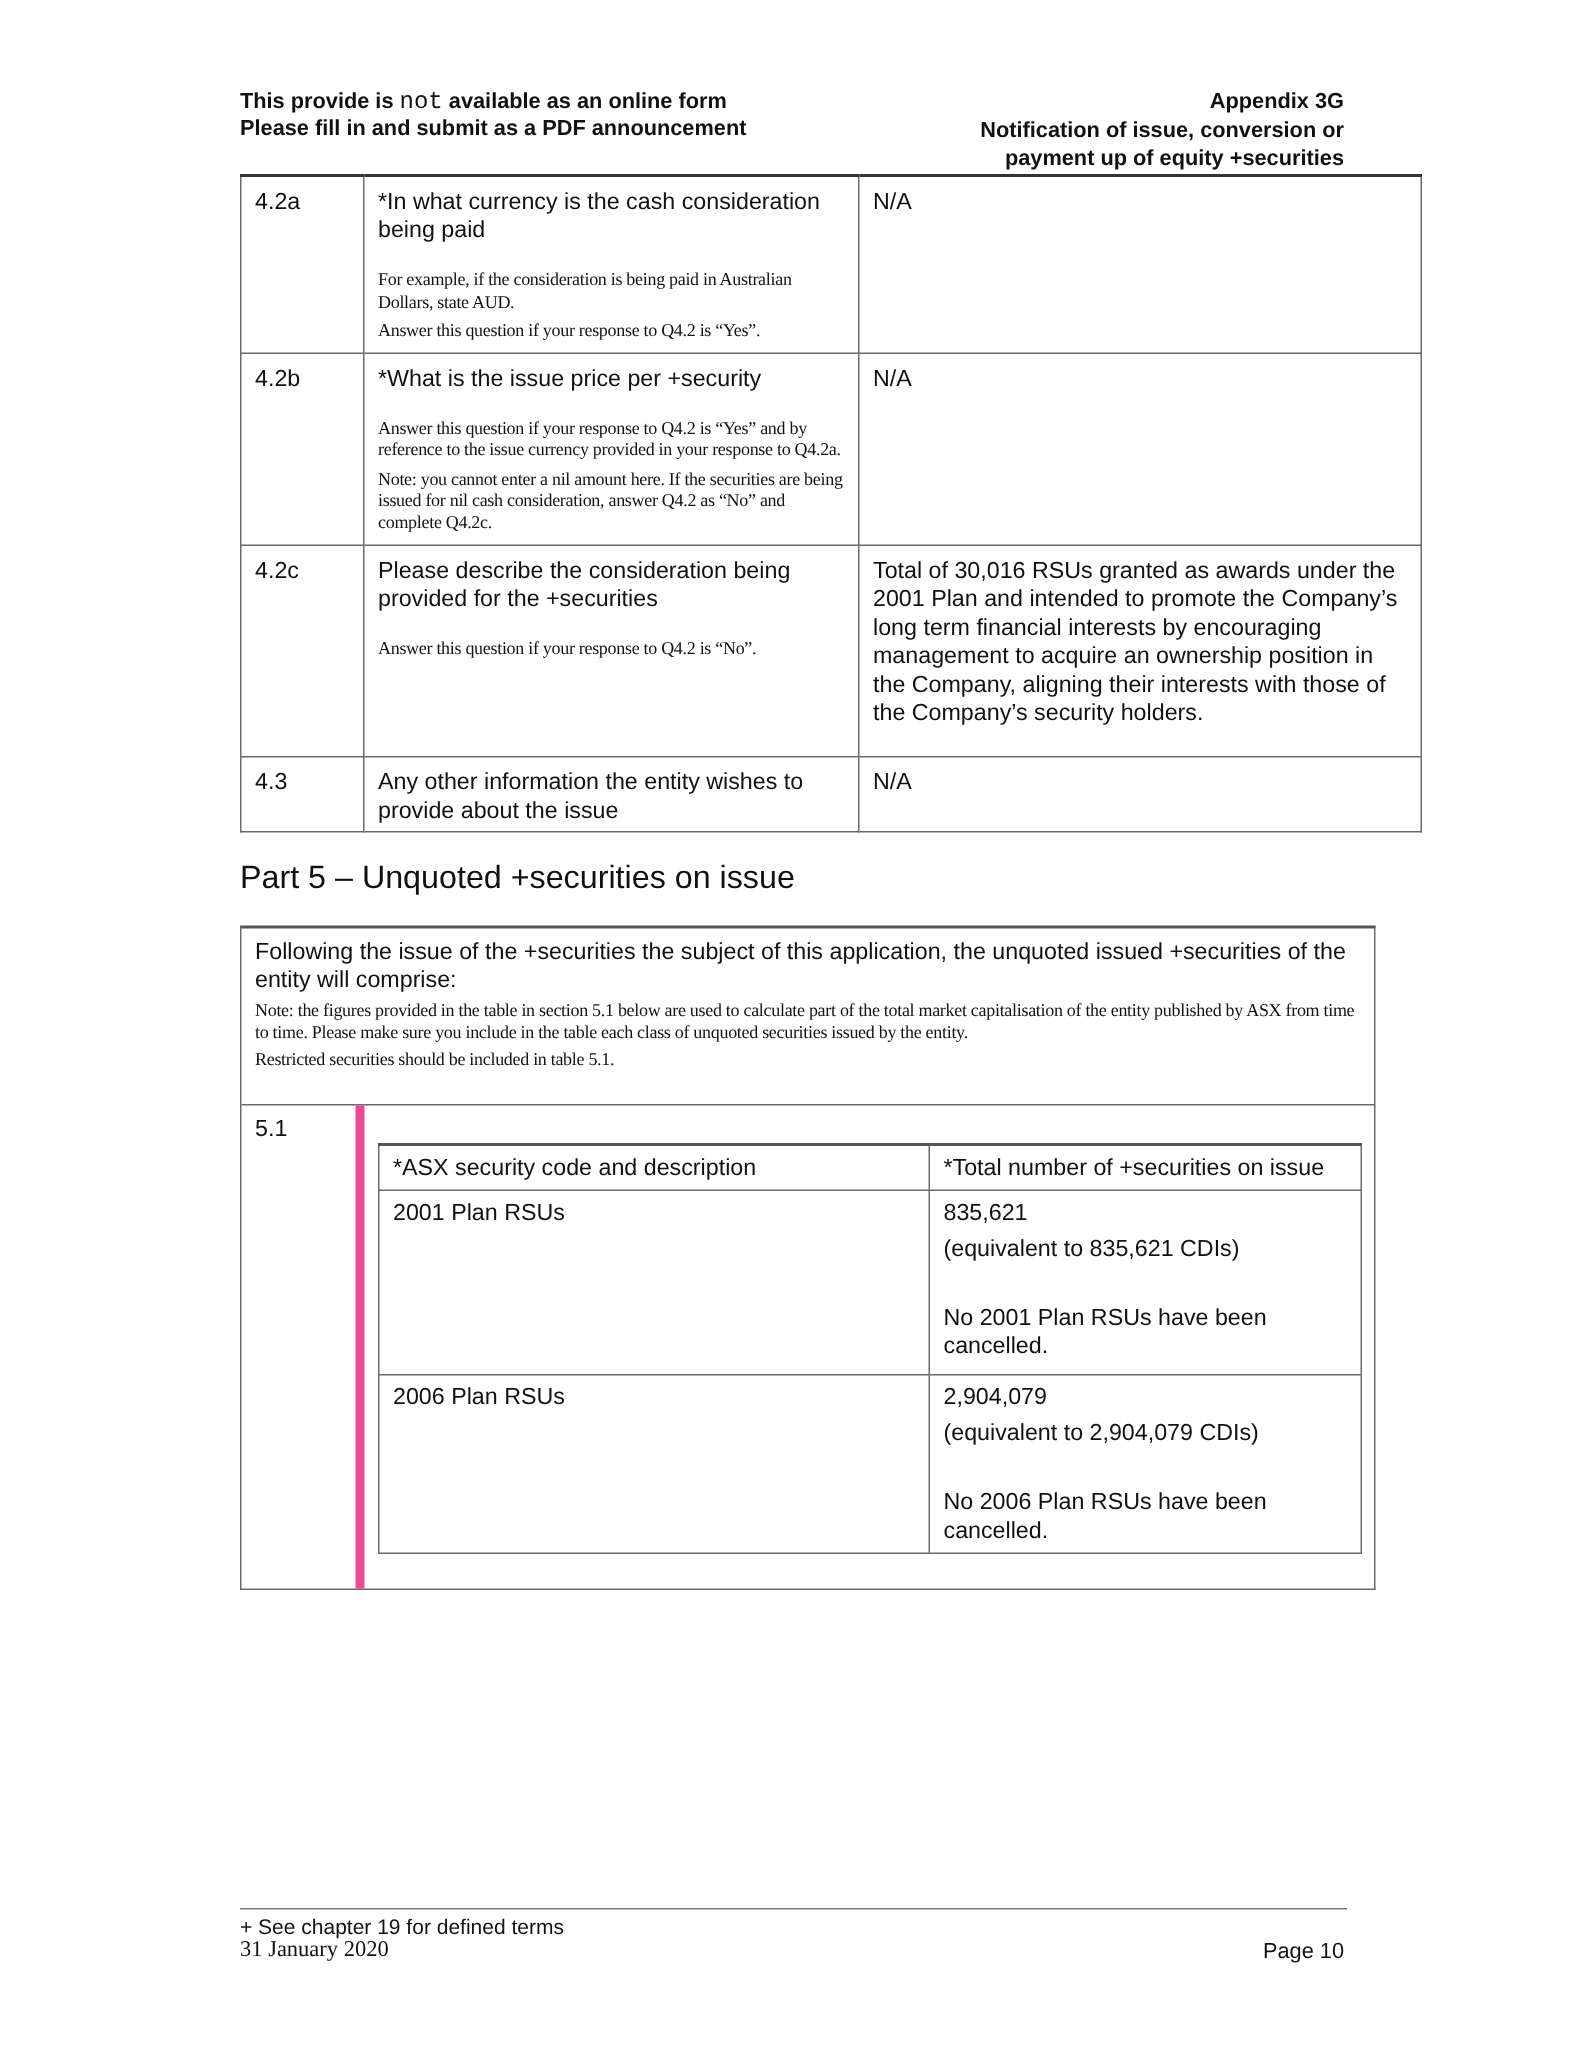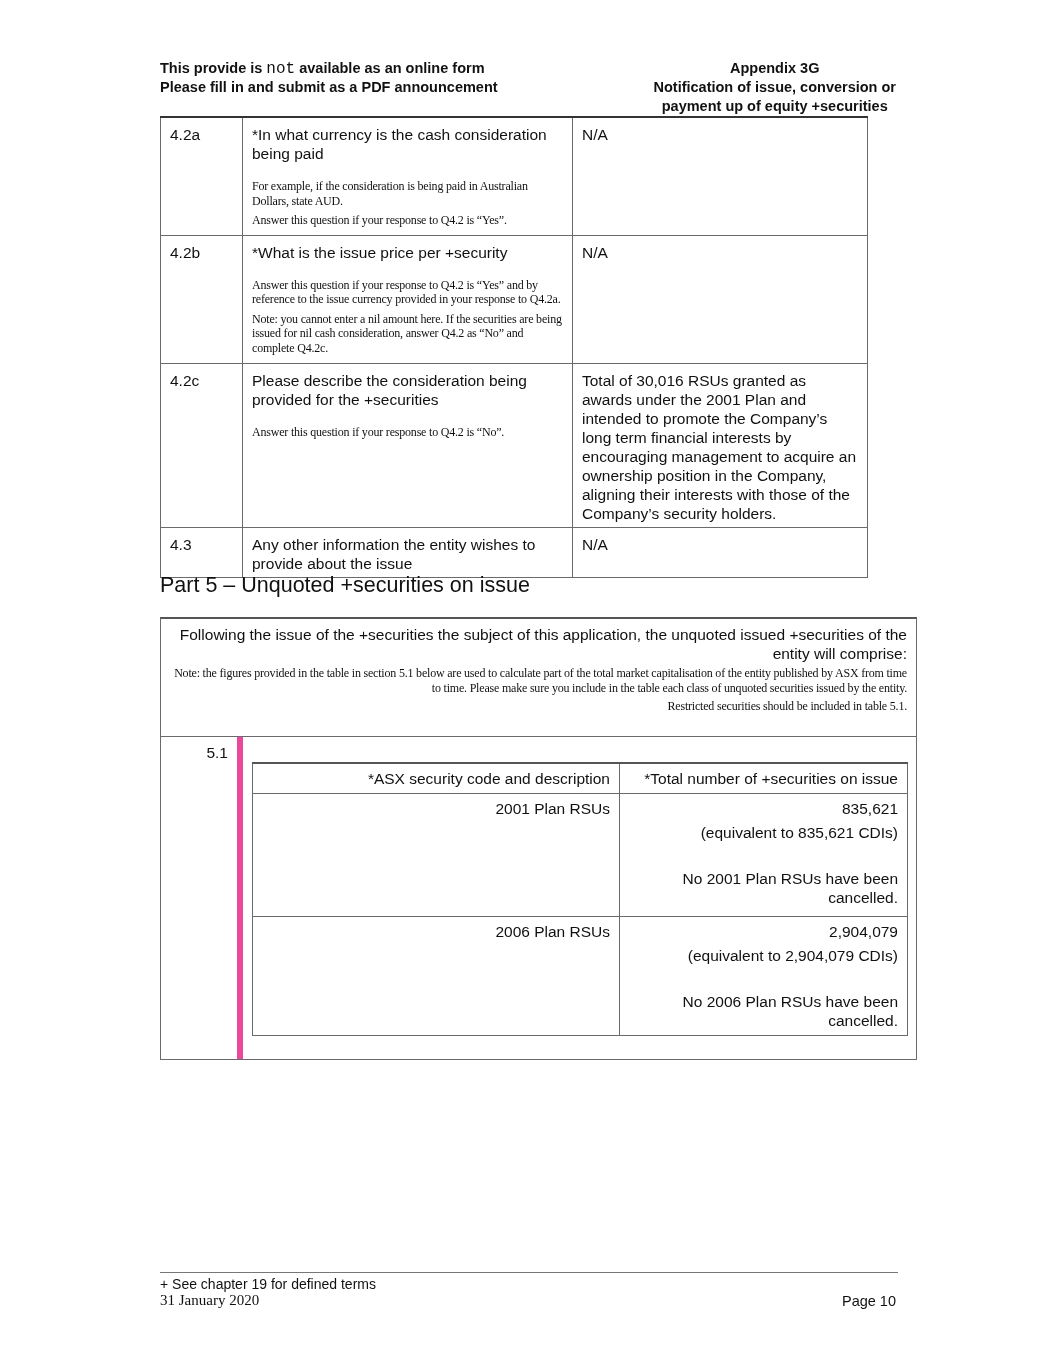--- a/index.html
+++ b/index.html
@@ -2,34 +2,34 @@
 <html><head>
   <meta charset="utf-8">
   <style>
     * { box-sizing: border-box; margin: 0; padding: 0; }
     html, body { width: 1055px; height: 1365px; background: #ffffff; }
     body { position: relative; font-family: "Liberation Sans", sans-serif; color: #111; }
 
     .header { position: absolute; top: 59px; left: 160px; width: 736px; height: 56px; }
     .header-left { position: absolute; left: 0; top: 0; font-weight: bold; font-size: 14.5px; line-height: 18px; }
     .header-left .serif-inline { font-family: Liberation Mono, monospace; font-weight: normal; font-size: 16px; }
-    .header-right { position: absolute; right: 0; top: 0; font-weight: bold; font-size: 14.5px; line-height: 19px; text-align: center; margin-left: 16px; }
+    .header-right { position: absolute; right: 0; top: 0; font-weight: bold; font-size: 14.5px; line-height: 19px; text-align: right; margin-left: 16px; }
 
-    table.qtable { position: absolute; top: 116px; left: 160px; width: 708px; border-collapse: collapse; }
+    table.qtable { position: absolute; top: 116px; left: 160px; width: 788px; border-collapse: collapse; }
     table.qtable td { border: 1px solid #6a6a6a; vertical-align: top; font-size: 15.5px; line-height: 19px; padding: 7px 9px 4px 9px; }
     table.qtable tr:first-child td { border-top: 2px solid #333; }
     td.num { width: 82px; }
     td.q { width: 330px; }
     .q-main { font-size: 15.5px; line-height: 19px; }
     .q-note { font-family: "Liberation Serif", serif; font-size: 12px; line-height: 14.5px; margin-top: 16px; letter-spacing: -0.2px; }
     .q-note + .q-note { margin-top: 5px; }
 
     .part-title { position: absolute; top: 572px; left: 160px; font-size: 21.5px; line-height: 26px; font-weight: normal; }
 
-    .part5 { position: absolute; top: 617px; left: 160px; width: 757px; height: 443px; border: 1px solid #6a6a6a; border-top: 2px solid #555; text-align: right; }
+    .part5 { position: absolute; top: 617px; left: 160px; width: 757px; height: 443px; border: 1px solid #6a6a6a; border-top: 2px solid #555; }
     .p5-intro { position: absolute; top: 0; left: 0; right: 0; height: 118px; padding: 6px 9px; border-bottom: 1px solid #6a6a6a; }
     .p5-lead { font-size: 15.5px; line-height: 19px; }
     .p5-note { font-family: "Liberation Serif", serif; font-size: 12px; line-height: 14.5px; margin-top: 3px; letter-spacing: -0.2px; }
     .p5-note + .p5-note { margin-top: 4px; }
     .p5-num { position: absolute; top: 118px; left: 0; width: 82px; bottom: 0; border-right: 6px solid #ec4899; padding: 7px 9px; font-size: 15.5px; }
 
     table.inner { position: absolute; top: 143px; left: 91px; width: 656px; border-collapse: collapse; }
     table.inner td { border: 1px solid #6a6a6a; vertical-align: top; font-size: 15.5px; line-height: 19px; padding: 5px 9px; }
     table.inner tr:first-child td { border-top: 2px solid #555; height: 29px; }
     td.col1 { width: 367px; }

